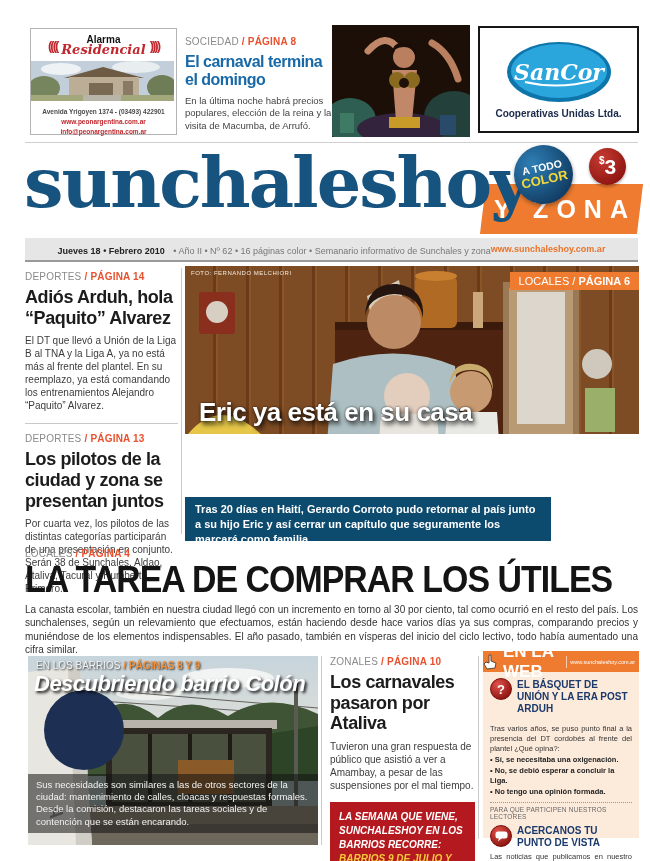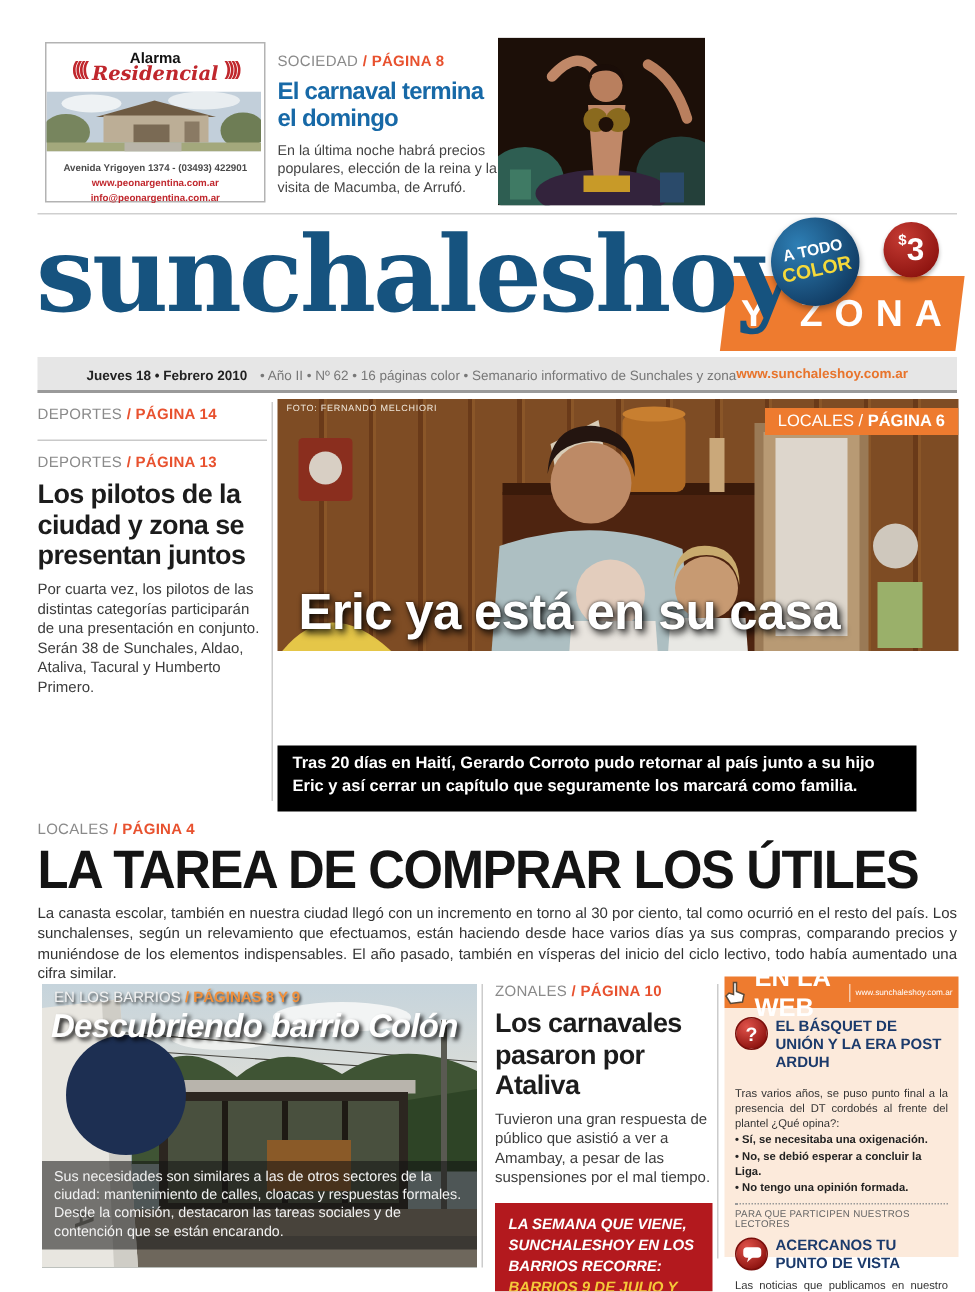--- a/index.html
+++ b/index.html
@@ -64,23 +64,23 @@
   .col-rule{height:1px;background:#c9c9c9;margin:11px 0 9px;}
 
   .vdiv{width:1px;background:#ccc;}
 
   
   .mainphoto{left:185px;top:266px;width:454px;height:168px;overflow:hidden;
              background:repeating-linear-gradient(90deg,#7e4c24 0 28px,#6a3a19 28px 31px,#8a5628 31px 33px);}
   .photo-credit{top:4px;left:6px;font-size:6px;color:#f0e8dc;letter-spacing:.5px;z-index:3;}
   .photo-tag{top:6px;right:0;background:#ee7b2f;color:#fff;font-size:11px;padding:3px 9px;z-index:3;}
   .photo-tag b{font-weight:bold;}
-  .eric-head{left:14px;bottom:6px;color:#fff;font-weight:bold;font-size:34px;letter-spacing:-.5px;z-index:3;
+  .eric-head{left:14px;bottom:6px;color:#fff;font-weight:bold;font-size:26px;letter-spacing:-.5px;z-index:3;
              text-shadow:2px 3px 5px rgba(0,0,0,.9),0 0 2px rgba(0,0,0,.7);white-space:nowrap;}
-  .deck{left:185px;top:497px;width:426px;height:44px;background:#000000;color:#fff;font-weight:bold;
+  .deck{left:185px;top:497px;width:366px;height:44px;background:#0c4a6e;color:#fff;font-weight:bold;
         font-size:11px;line-height:1.35;padding:5px 10px;box-sizing:border-box;}
 
   
   .utiles-label{left:25px;top:548px;}
   .utiles-head{left:25px;top:559px;width:615px;font-size:36px;font-weight:bold;color:#141414;
                letter-spacing:-1px;white-space:nowrap;transform:scaleX(.94);transform-origin:left center;}
   .utiles-body{left:25px;top:603px;width:613px;font-size:10px;color:#333;line-height:1.33;text-align:justify;}
 
   
   .barrio-card{left:28px;top:656px;width:290px;height:189px;overflow:hidden;background:#98a8a8;}
@@ -173,20 +173,29 @@
       <circle cx="72" cy="32" r="11" fill="#b97f5e"></circle>
       <path d="M60 30 Q60 16 74 18 Q86 20 84 34 Q82 22 72 22 Q62 22 60 30 Z" fill="#1a0d08"></path>
       <path d="M60 45 L85 45 L80 96 L64 96 Z" fill="#c08868"></path>
       <circle cx="65" cy="55" r="8" fill="#8a6a1e"></circle>
       <circle cx="80" cy="55" r="8" fill="#8a6a1e"></circle>
       <circle cx="72" cy="58" r="5" fill="#201008"></circle>
       <rect x="57" y="92" width="31" height="11" fill="#c89a28"></rect>
     </svg>
   </div>
 
+  <div class="abs sancor">
+    <svg width="112" height="64" viewBox="0 0 112 64">
+      <ellipse cx="56" cy="32" rx="52" ry="30" fill="#0e75ab"></ellipse>
+      <ellipse cx="56" cy="31" rx="48" ry="27" fill="#2aa6dd"></ellipse>
+      <text x="56" y="40" text-anchor="middle" font-family="DejaVu Serif,serif" font-style="italic" font-weight="bold" font-size="22" fill="#ffffff">SanCor</text>
+      <path d="M22 42 Q56 50 92 40" stroke="#fff" stroke-width="2" fill="none"></path>
+    </svg>
+    <div class="sancor-tag">Cooperativas Unidas Ltda.</div>
+  </div>
 
   <div class="abs toprule"></div>
 
   <div class="abs mast-title">sunchaleshoy</div>
   <div class="abs zona">
     <span>Y ZONA</span>
   </div>
   <div class="abs badge">
     <span class="b1">A TODO</span>
     <span class="b2">COLOR</span>
@@ -202,20 +211,22 @@
       <span class="d2">• Año II • Nº 62 • 16 páginas color • Semanario informativo de Sunchales y zona</span>
     </div>
     <span class="url">www.sunchaleshoy.com.ar</span>
   </div>
 
   <div class="abs leftcol">
     <div class="label">
       <span class="sec">DEPORTES</span>
       <span class="pg">/ PÁGINA 14</span>
     </div>
+    <div class="art-head">Adiós Arduh, hola “Paquito” Alvarez</div>
+    <div class="art-body">El DT que llevó a Unión de la Liga B al TNA y la Liga A, ya no está más al frente del plantel. En su reemplazo, ya está comandando los entrenamientos Alejandro “Paquito” Alvarez.</div>
     <div class="col-rule"></div>
     <div class="label">
       <span class="sec">DEPORTES</span>
       <span class="pg">/ PÁGINA 13</span>
     </div>
     <div class="art-head">Los pilotos de la ciudad y zona se presentan juntos</div>
     <div class="art-body">Por cuarta vez, los pilotos de las distintas categorías participarán de una presentación en conjunto. Serán 38 de Sunchales, Aldao, Ataliva, Tacural y Humberto Primero.</div>
   </div>
 
   <div class="abs vdiv" style="left:181px;top:268px;height:266px;"></div>

